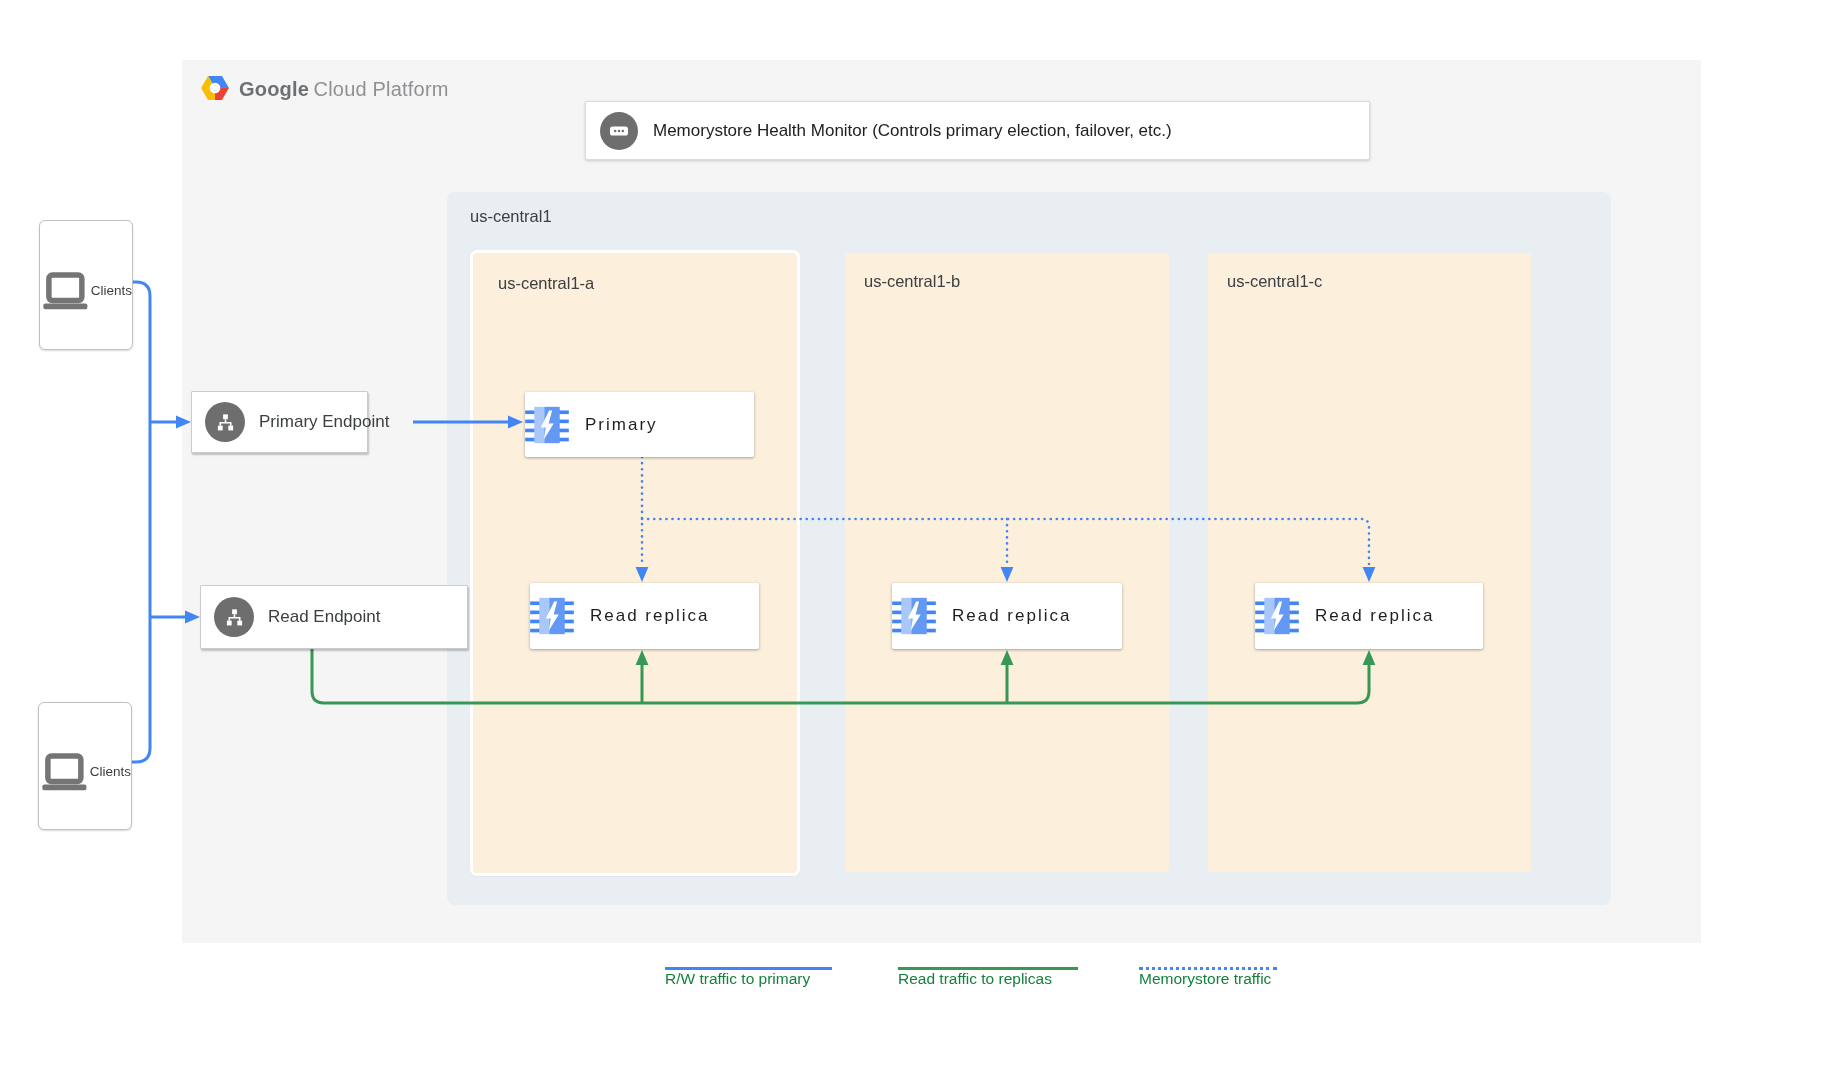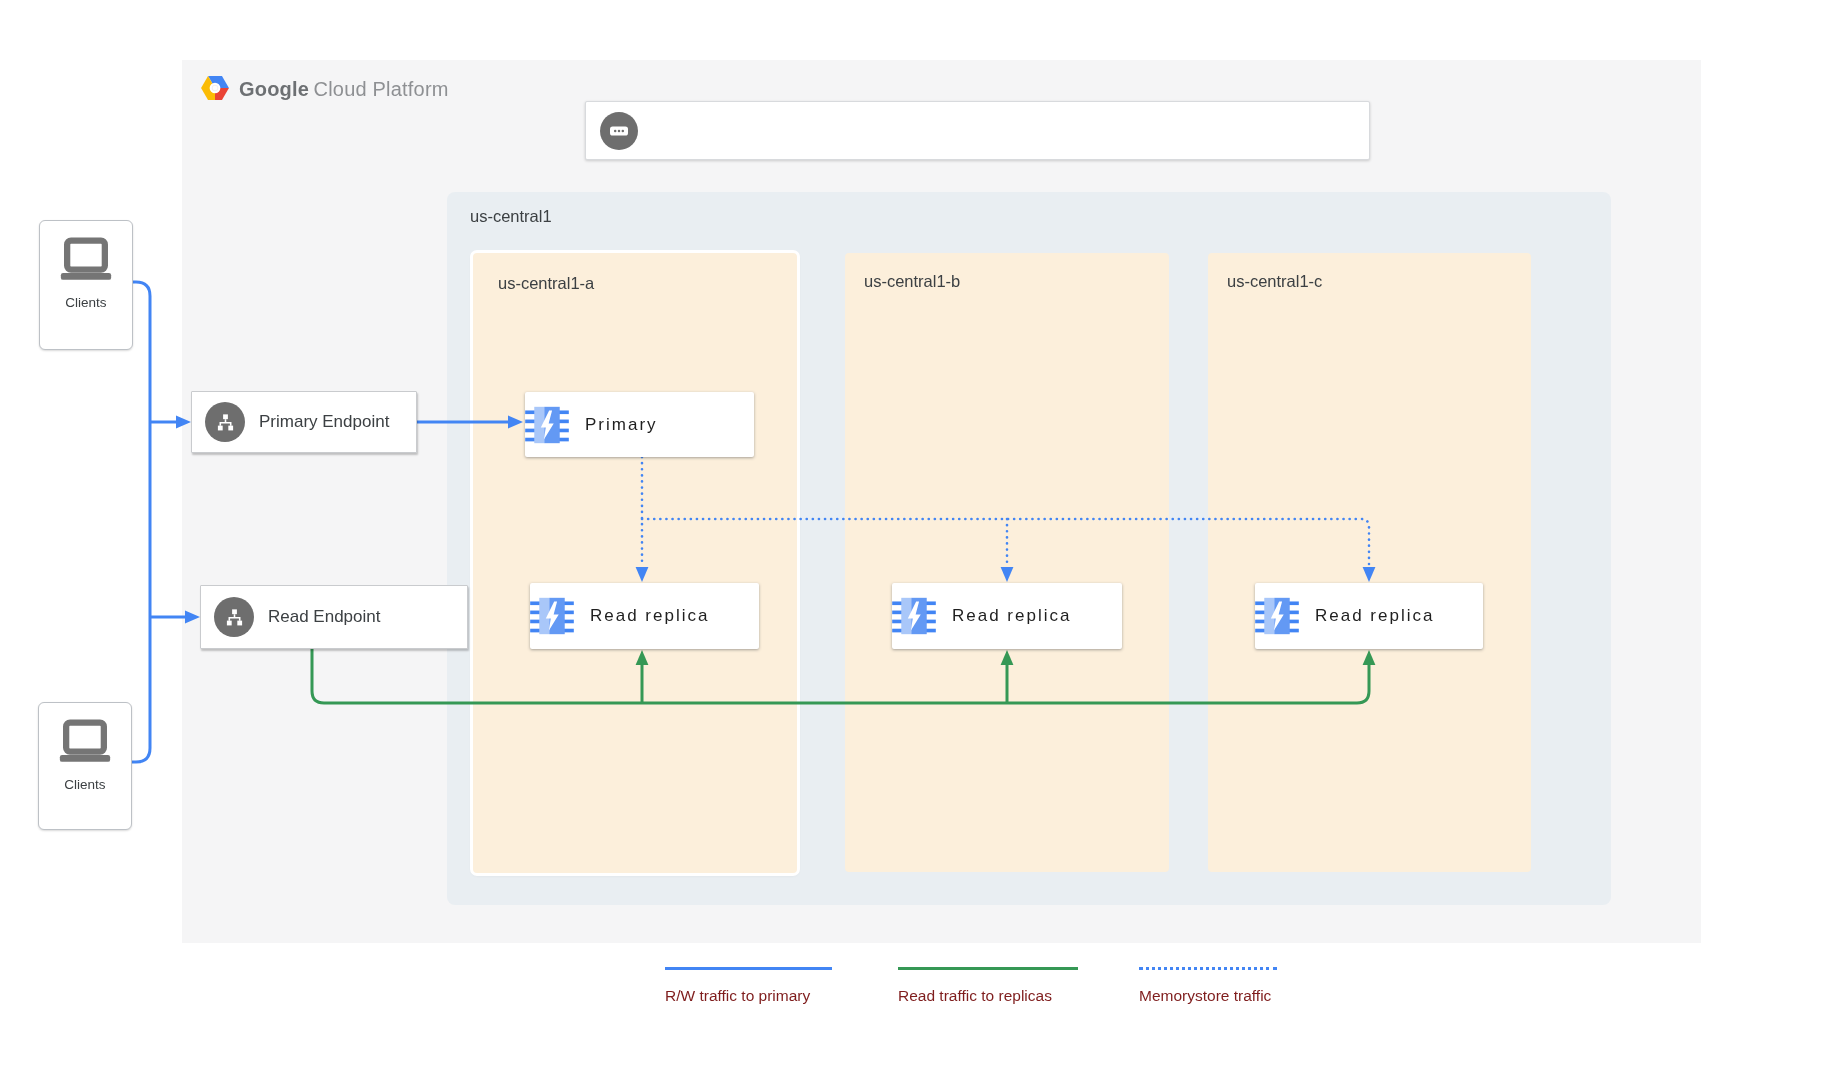--- a/index.html
+++ b/index.html
@@ -27,35 +27,35 @@
   .endpoint-label { font-size:17px; color:#3c4043; white-space:nowrap; }
 
   .icon-circle { width:40px; height:40px; border-radius:50%; background:#6e6e6e; display:flex; align-items:center; justify-content:center; flex:0 0 auto; }
 
   
   .monitor-box { border:1px solid #d8dadd; box-shadow:0 1px 3px rgba(0,0,0,.18); border-radius:2px; padding-left:14px; gap:15px; z-index:5; }
   .monitor-label { font-size:17px; color:#202124; }
 
   
   .client-box { background:#ffffff; border:1px solid #bdc1c6; border-radius:6px; box-shadow:0 1px 2px rgba(0,0,0,.15); z-index:5;
-                display:flex; flex-direction:column; align-items:center; justify-content:flex-start; }
+                display:flex; flex-direction:row; align-items:center; justify-content:flex-start; }
   .client-label { font-size:13.5px; color:#3c4043; margin-top:10px; }
 
   
   .gcp-logo { display:flex; align-items:flex-end; gap:9px; z-index:5; }
   .gcp-brand { font-size:20px; color:#6d7073; font-weight:bold; letter-spacing:.2px; }
   .gcp-product { font-size:20px; color:#8e9093; font-weight:normal; letter-spacing:.2px; }
 
   
   .legend-item { z-index:5; }
   .legend-line { height:0; }
   .legend-line.solid-blue  { border-top:3px solid #4285f4; }
   .legend-line.solid-green { border-top:3px solid #359855; }
   .legend-line.dotted-blue { border-top:3px dotted #4285f4; }
-  .legend-label { font-size:15.5px; color:#7f1d1d; margin-top:17px; white-space:nowrap; }
+  .legend-label { font-size:15.5px; color:#15803d; margin-top:0; white-space:nowrap; }
 </style>
 </head>
 <body>
 
 <div id="stage">
 
   <div class="abs panel" style="left:182px; top:60px; width:1519px; height:883px;"></div>
 
   <div class="abs gcp-logo" style="left:200px; top:75px;">
     <svg width="30" height="26" viewBox="0 0 28 24">
@@ -74,20 +74,21 @@
 
   <div class="abs box monitor-box" style="left:585px; top:101px; width:785px; height:59px;">
     <span class="icon-circle" style="width:38px;height:38px;">
       <svg width="24" height="24" viewBox="0 0 24 24">
         <rect x="3" y="7.5" width="18" height="9" rx="2.6" fill="#ffffff"></rect>
         <circle cx="8.2" cy="12" r="1.25" fill="#6e6e6e"></circle>
         <circle cx="12" cy="12" r="1.25" fill="#6e6e6e"></circle>
         <circle cx="15.8" cy="12" r="1.25" fill="#6e6e6e"></circle>
       </svg>
     </span>
+    <span class="monitor-label">Memorystore Health Monitor (Controls primary election, failover, etc.)</span>
   </div>
 
   <div class="abs region" style="left:447px; top:192px; width:1164px; height:713px;"></div>
   <div class="abs region-label" style="left:470px; top:207px; z-index:3;">us-central1</div>
 
   <div class="abs zone highlight" style="left:473px; top:253px; width:324px; height:620px;"></div>
   <div class="abs zone" style="left:845px; top:253px; width:324px; height:619px;"></div>
   <div class="abs zone" style="left:1208px; top:253px; width:323px; height:619px;"></div>
   <div class="abs zone-label" style="left:498px; top:274px; z-index:4;">us-central1-a</div>
   <div class="abs zone-label" style="left:864px; top:272px; z-index:4;">us-central1-b</div>
@@ -139,21 +140,21 @@
   </div>
 
   <div class="abs client-box" style="left:38px; top:702px; width:92px; height:126px;">
     <svg width="58" height="50" viewBox="0 0 24 20" style="margin-top:14px;">
       <rect x="4.2" y="2" width="15.6" height="12" rx="1.6" fill="none" stroke="#757575" stroke-width="2.6"></rect>
       <rect x="1.6" y="15.4" width="20.8" height="2.8" rx="0.9" fill="#757575"></rect>
     </svg>
     <span class="client-label">Clients</span>
   </div>
 
-  <div class="abs box endpoint-box" style="left:191px; top:391px; width:226px; height:62px;">
+  <div class="abs box endpoint-box" style="left:191px; top:391px; width:177px; height:62px;">
     <span class="icon-circle">
       <svg width="25" height="25" viewBox="0 0 24 24">
         <rect x="9.7" y="4.2" width="4.6" height="4.6" fill="#ffffff"></rect>
         <path d="M12 8.8 L12 12.3 M7 15 L7 12.3 L17 12.3 L17 15" stroke="#ffffff" stroke-width="1.5" fill="none"></path>
         <rect x="4.7" y="15" width="4.6" height="4.6" fill="#ffffff"></rect>
         <rect x="14.7" y="15" width="4.6" height="4.6" fill="#ffffff"></rect>
       </svg>
     </span>
     <span class="endpoint-label">Primary Endpoint</span>
   </div>

